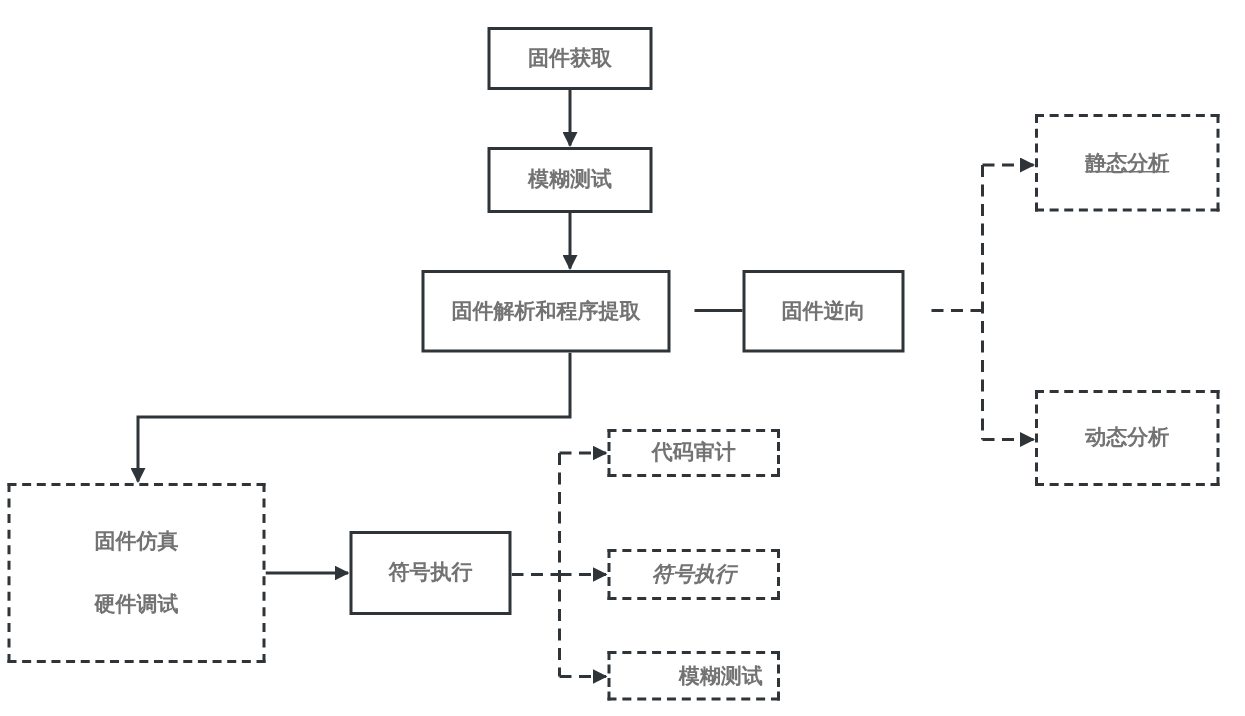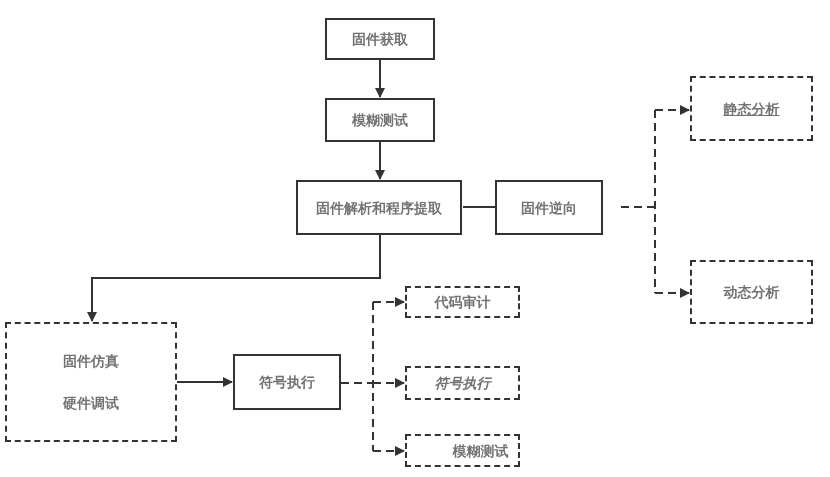--- a/index.html
+++ b/index.html
@@ -42,21 +42,21 @@
     <line x1="373" y1="451" x2="404" y2="451" marker-end="url(#ah)"></line>
   </g>
 </svg>
 
 <div class="box solid" style="left:325px;top:18px;width:110px;height:42px;">
   <span>固件获取</span>
 </div>
 <div class="box solid" style="left:325px;top:98px;width:110px;height:44px;">
   <span>模糊测试</span>
 </div>
-<div class="box solid" style="left:296px;top:180px;width:166px;height:55px;">
+<div class="box solid" style="left:281px;top:180px;width:166px;height:55px;">
   <span>固件解析和程序提取</span>
 </div>
 <div class="box solid" style="left:495px;top:180px;width:108px;height:55px;">
   <span>固件逆向</span>
 </div>
 <div class="box dashed" style="left:690px;top:76px;width:123px;height:65px;text-decoration:underline;">
   <span>静态分析</span>
 </div>
 <div class="box dashed" style="left:690px;top:260px;width:123px;height:64px;">
   <span>动态分析</span>

